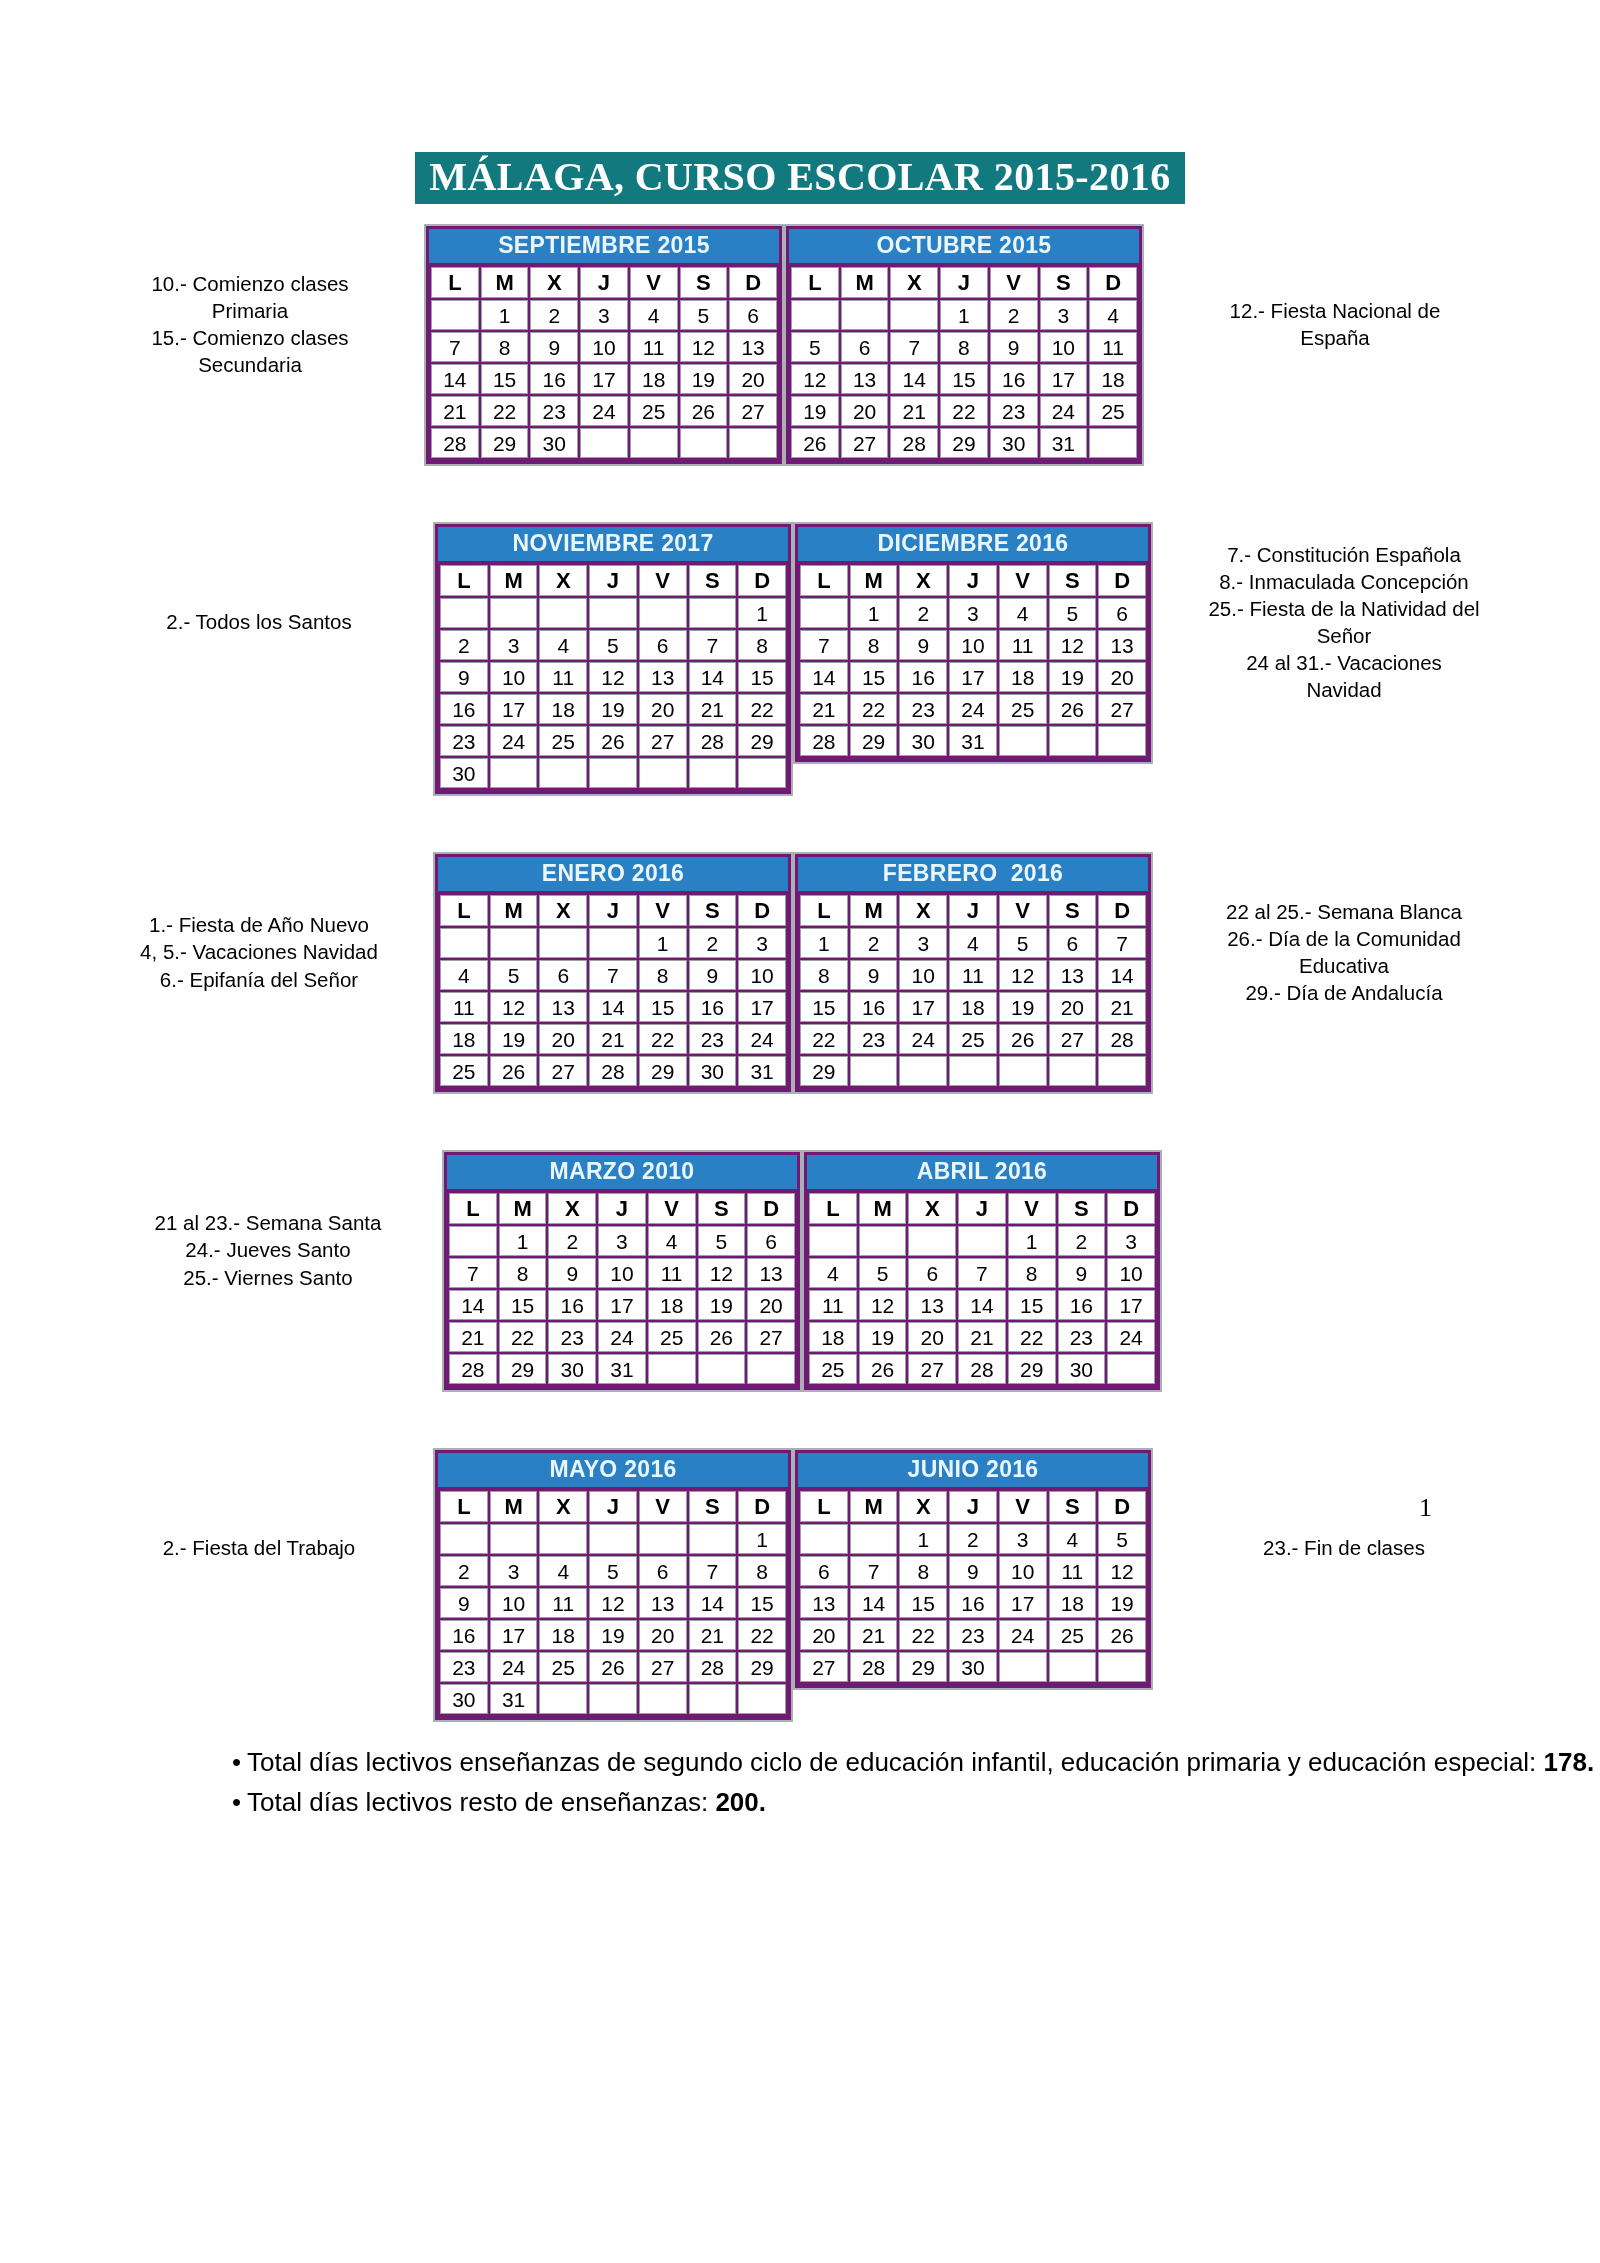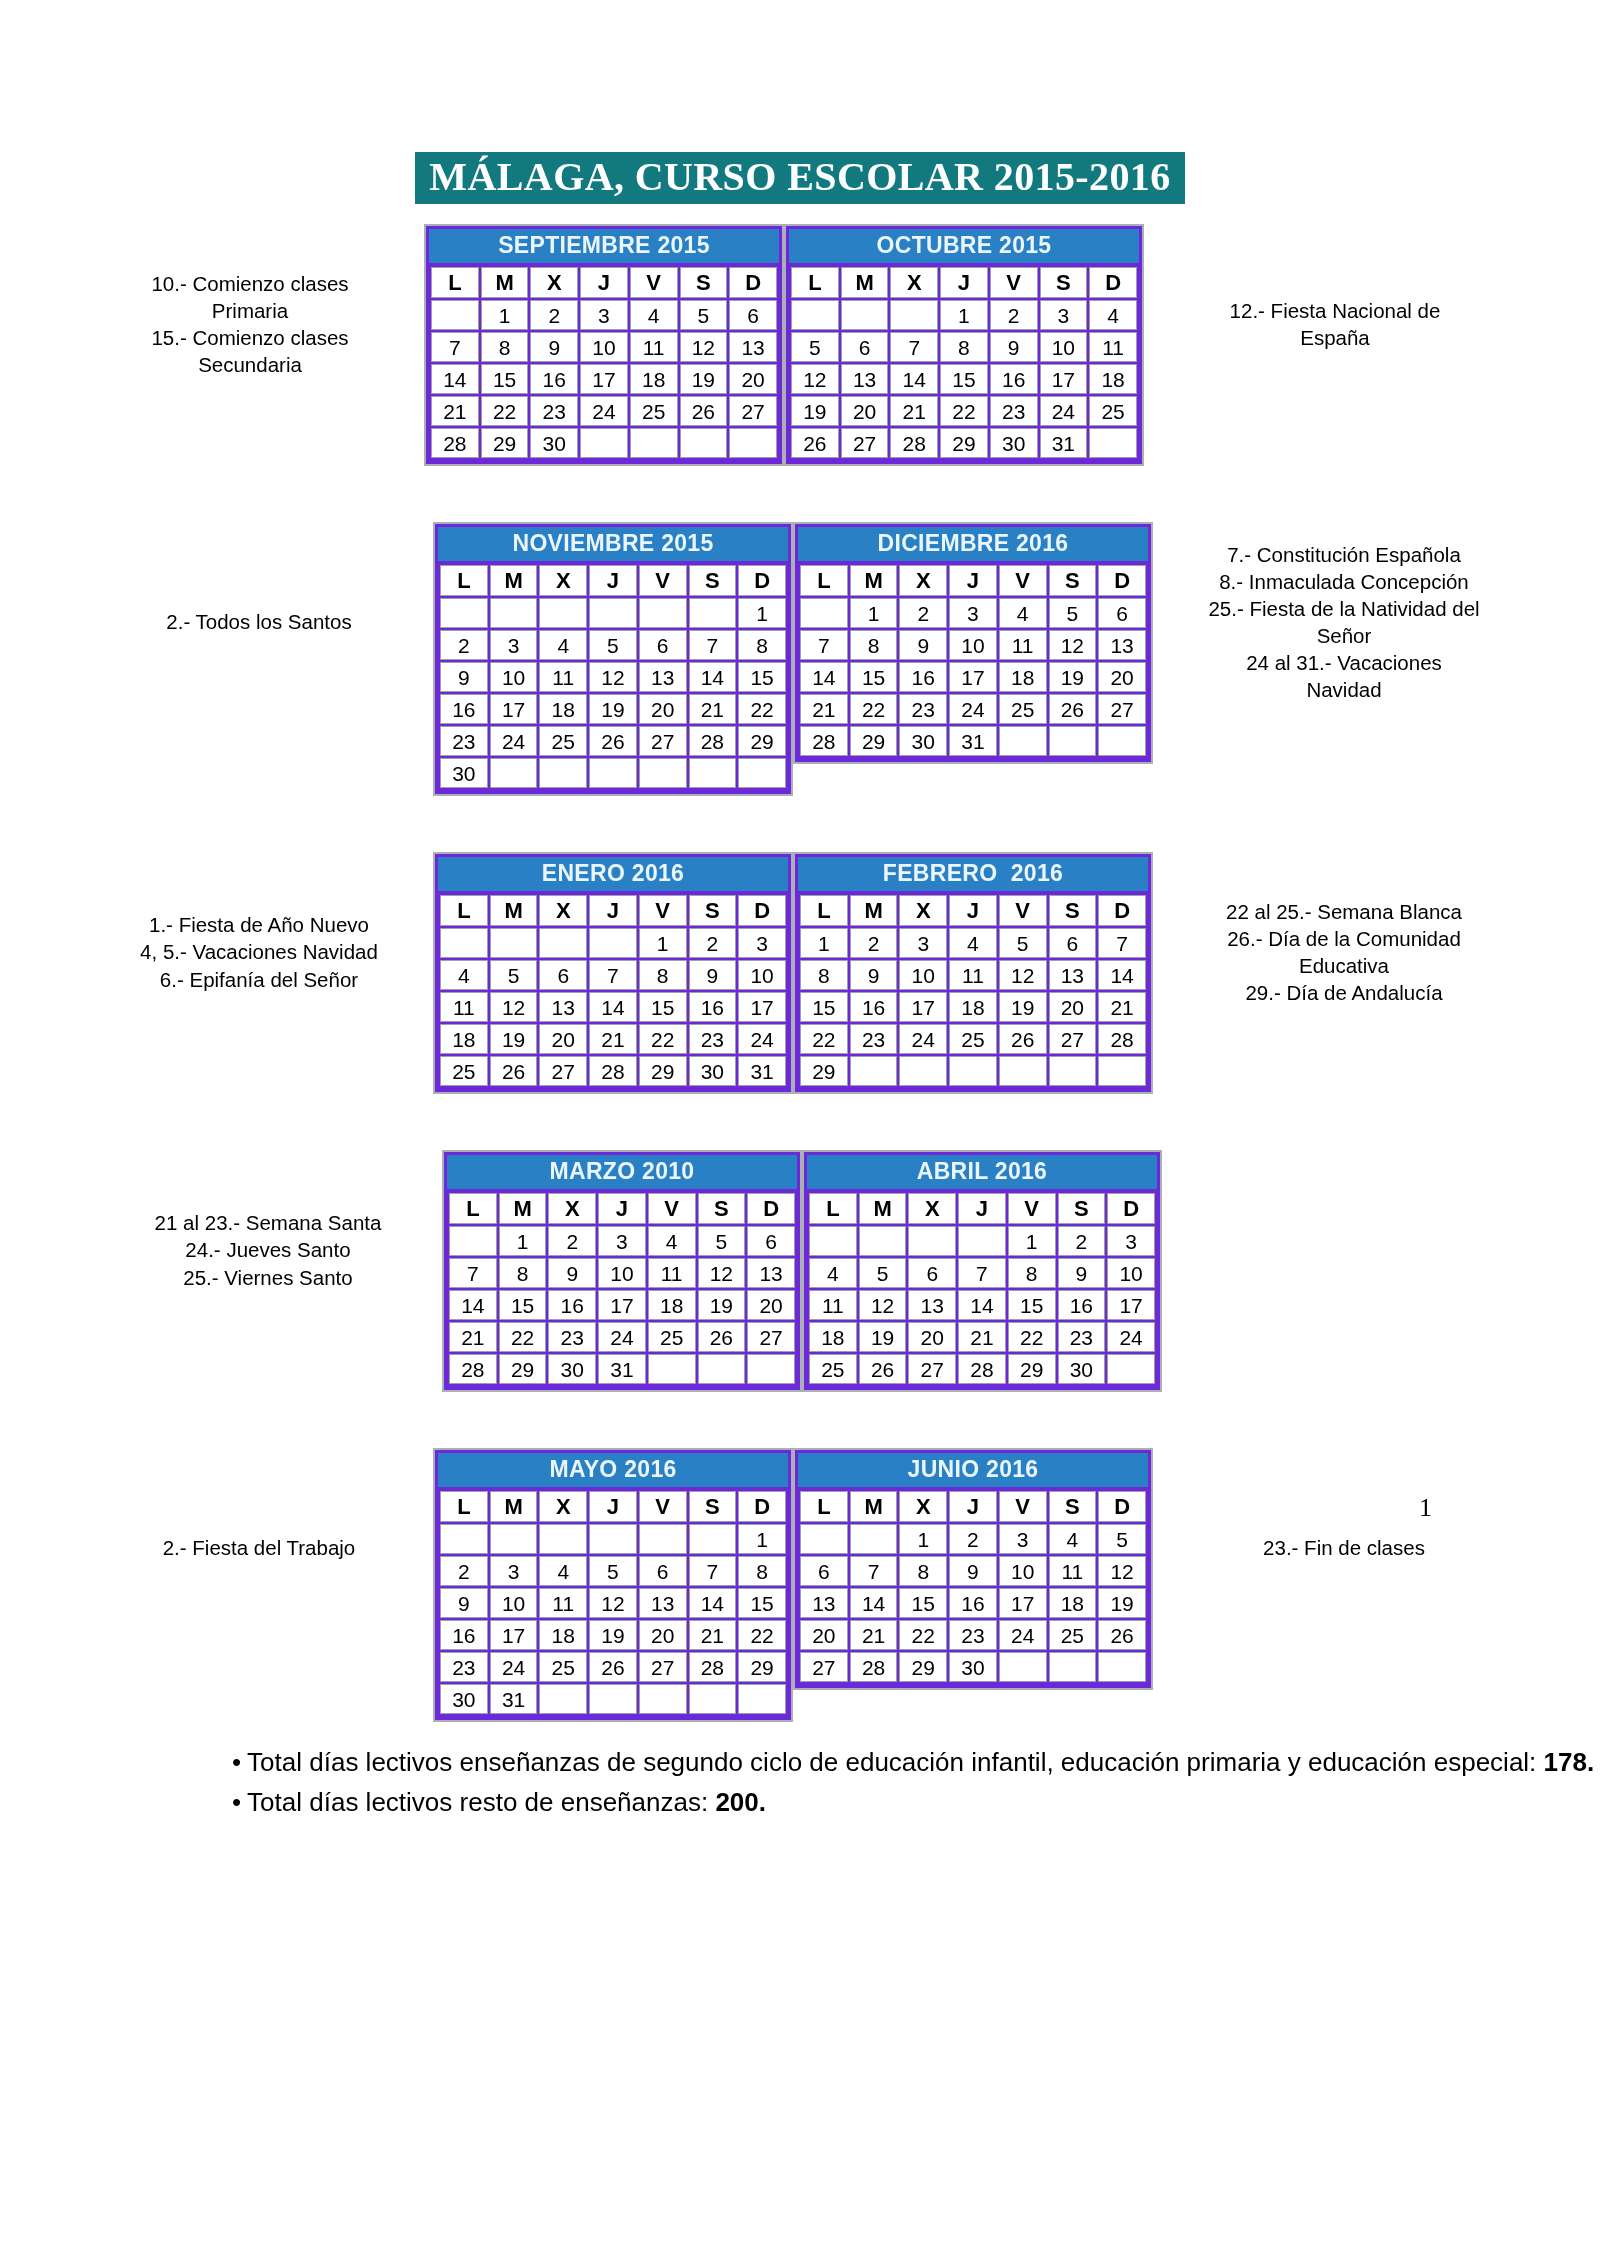--- a/index.html
+++ b/index.html
@@ -73,21 +73,21 @@
     margin-left: 26px;
     display: flex;
     align-items: center;
     justify-content: center;
     min-height: 200px;
   }
 
   
   .cal {
     border: 2px solid #aab0b4;
-    background: #6d28d9;
+    background: #701a75;
     padding: 3px 3px 4px 3px;
     width: 360px;
     flex: none;
   }
 
   .cal-title {
     background: #2980c4;
     color: #eaf6fc;
     font-size: 23px;
     font-weight: bold;
@@ -290,21 +290,21 @@
               </tr>
             </tbody>
           </table>
         </div>
         <div class="note note-right"><div style="white-space: pre-line;">12.- Fiesta Nacional de
 España</div></div>
       </div>
       <div class="month-row row-gap" style="padding-left: 18px;">
         <div class="note note-left"><div style="white-space: pre-line;">2.- Todos los Santos</div></div>
         <div class="cal">
-          <div class="cal-title">NOVIEMBRE 2015</div>
+          <div class="cal-title">NOVIEMBRE 2017</div>
           <table class="cal-table">
             <thead>
               <tr>
                 <th>L</th>
                 <th>M</th>
                 <th>X</th>
                 <th>J</th>
                 <th>V</th>
                 <th>S</th>
                 <th>D</th>

